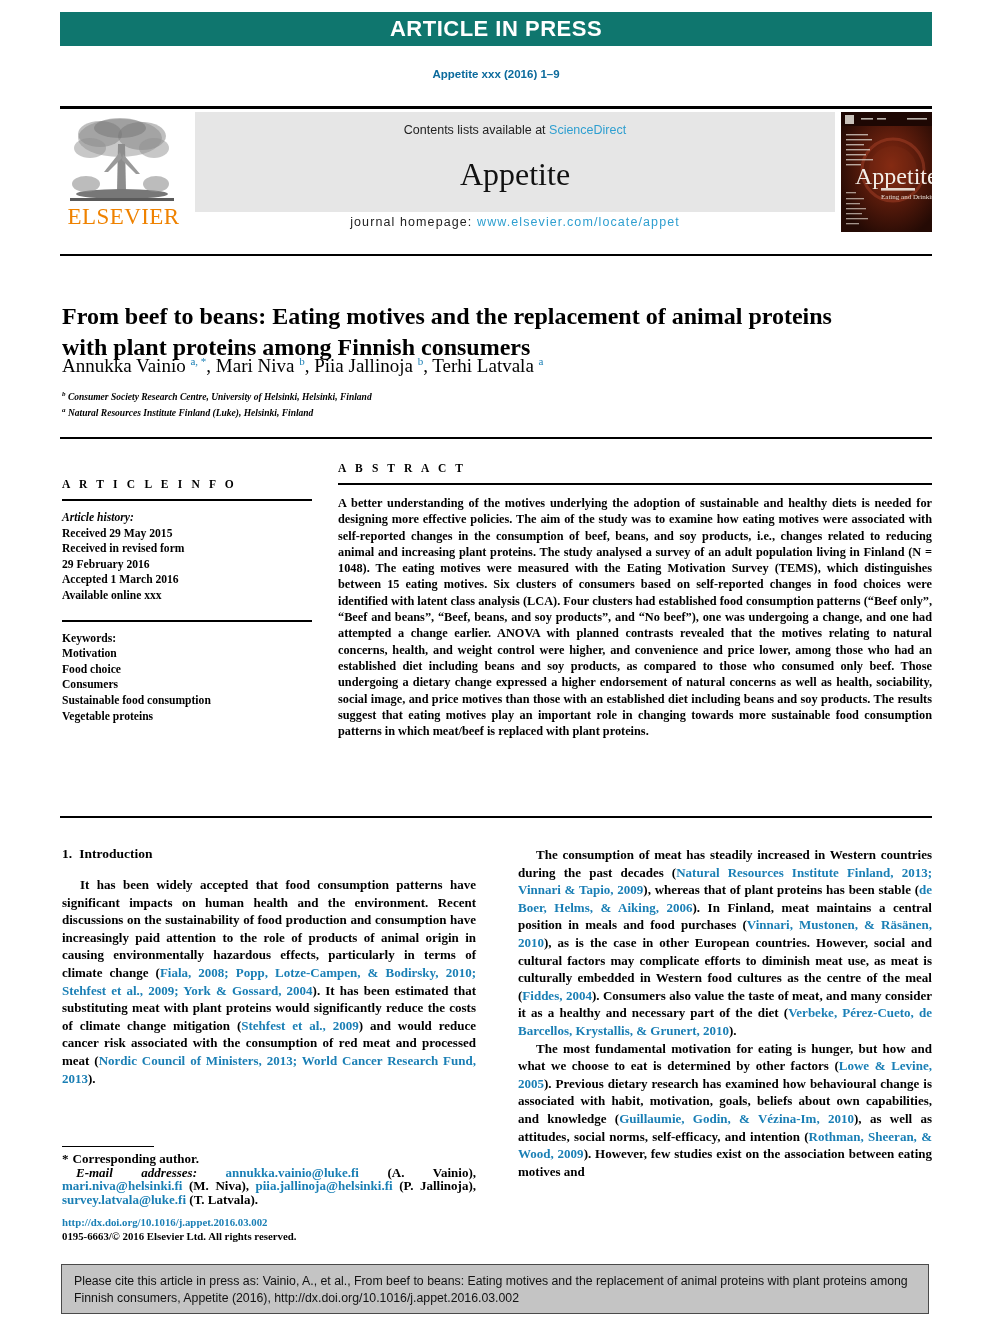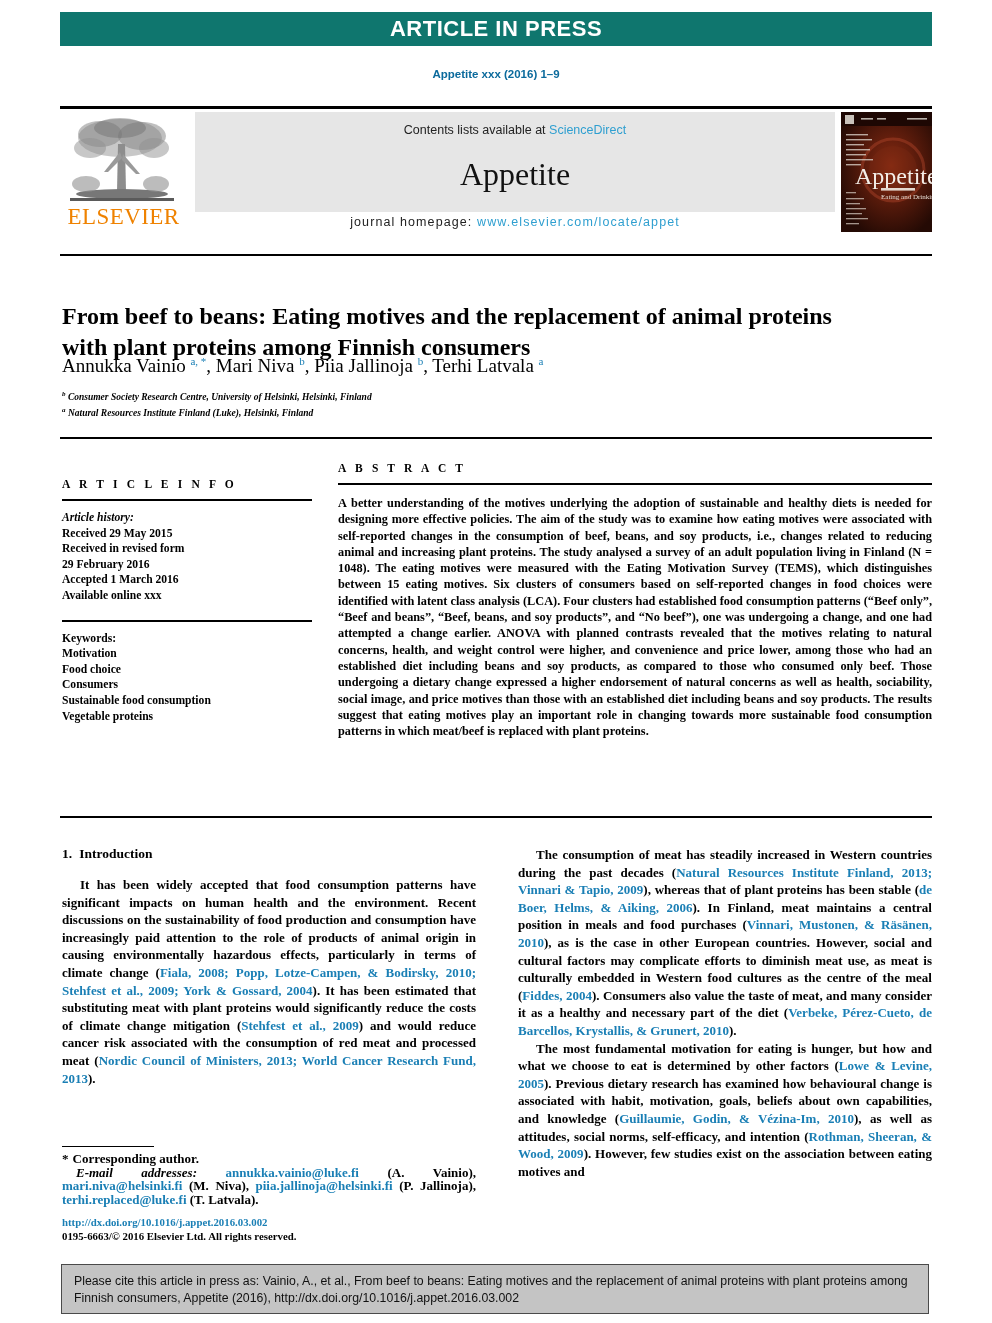--- a/index.html
+++ b/index.html
@@ -442,21 +442,21 @@
       <p class="body"><span>The consumption of meat has steadily increased in Western countries during the past decades (</span><span class="ref">Natural Resources Institute Finland, 2013; Vinnari &amp; Tapio, 2009</span><span>), whereas that of plant proteins has been stable (</span><span class="ref">de Boer, Helms, &amp; Aiking, 2006</span><span>). In Finland, meat maintains a central position in meals and food purchases (</span><span class="ref">Vinnari, Mustonen, &amp; Räsänen, 2010</span><span>), as is the case in other European countries. However, social and cultural factors may complicate efforts to diminish meat use, as meat is culturally embedded in Western food cultures as the centre of the meal (</span><span class="ref">Fiddes, 2004</span><span>). Consumers also value the taste of meat, and many consider it as a healthy and necessary part of the diet (</span><span class="ref">Verbeke, Pérez-Cueto, de Barcellos, Krystallis, &amp; Grunert, 2010</span><span>).</span></p>
       <p class="body"><span>The most fundamental motivation for eating is hunger, but how and what we choose to eat is determined by other factors (</span><span class="ref">Lowe &amp; Levine, 2005</span><span>). Previous dietary research has examined how behavioural change is associated with habit, motivation, goals, beliefs about own capabilities, and knowledge (</span><span class="ref">Guillaumie, Godin, &amp; Vézina-Im, 2010</span><span>), as well as attitudes, social norms, self-efficacy, and intention (</span><span class="ref">Rothman, Sheeran, &amp; Wood, 2009</span><span>). However, few studies exist on the association between eating motives and</span></p>
     </div>
 </div>
 
 <div class="foot-rule"></div>
 <div class="footnote">
   <div>
     <span class="star">*</span><span>Corresponding author.</span>
   </div>
-  <div class="indent"><span class="em-lbl">E-mail addresses: </span><span class="mail">annukka.vainio@luke.fi</span><span> (A. Vainio), </span><span class="mail">mari.niva@helsinki.fi</span><span> (M. Niva), </span><span class="mail">piia.jallinoja@helsinki.fi</span><span> (P. Jallinoja), </span><span class="mail">terhi.replaced@luke.fi</span><span> (T. Latvala).</span></div>
+  <div class="indent"><span class="em-lbl">E-mail addresses: </span><span class="mail">annukka.vainio@luke.fi</span><span> (A. Vainio), </span><span class="mail">mari.niva@helsinki.fi</span><span> (M. Niva), </span><span class="mail">piia.jallinoja@helsinki.fi</span><span> (P. Jallinoja), </span><span class="mail">survey.latvala@luke.fi</span><span> (T. Latvala).</span></div>
 </div>
 
 <div class="doi-block">
   <div class="doi-link">http://dx.doi.org/10.1016/j.appet.2016.03.002</div>
   <div>0195-6663/© 2016 Elsevier Ltd. All rights reserved.</div>
 </div>
 
 <div class="cite-box">
   <div class="cite-text">Please cite this article in press as: Vainio, A., et al., From beef to beans: Eating motives and the replacement of animal proteins with plant proteins among Finnish consumers, Appetite (2016), http://dx.doi.org/10.1016/j.appet.2016.03.002</div>
 </div>

